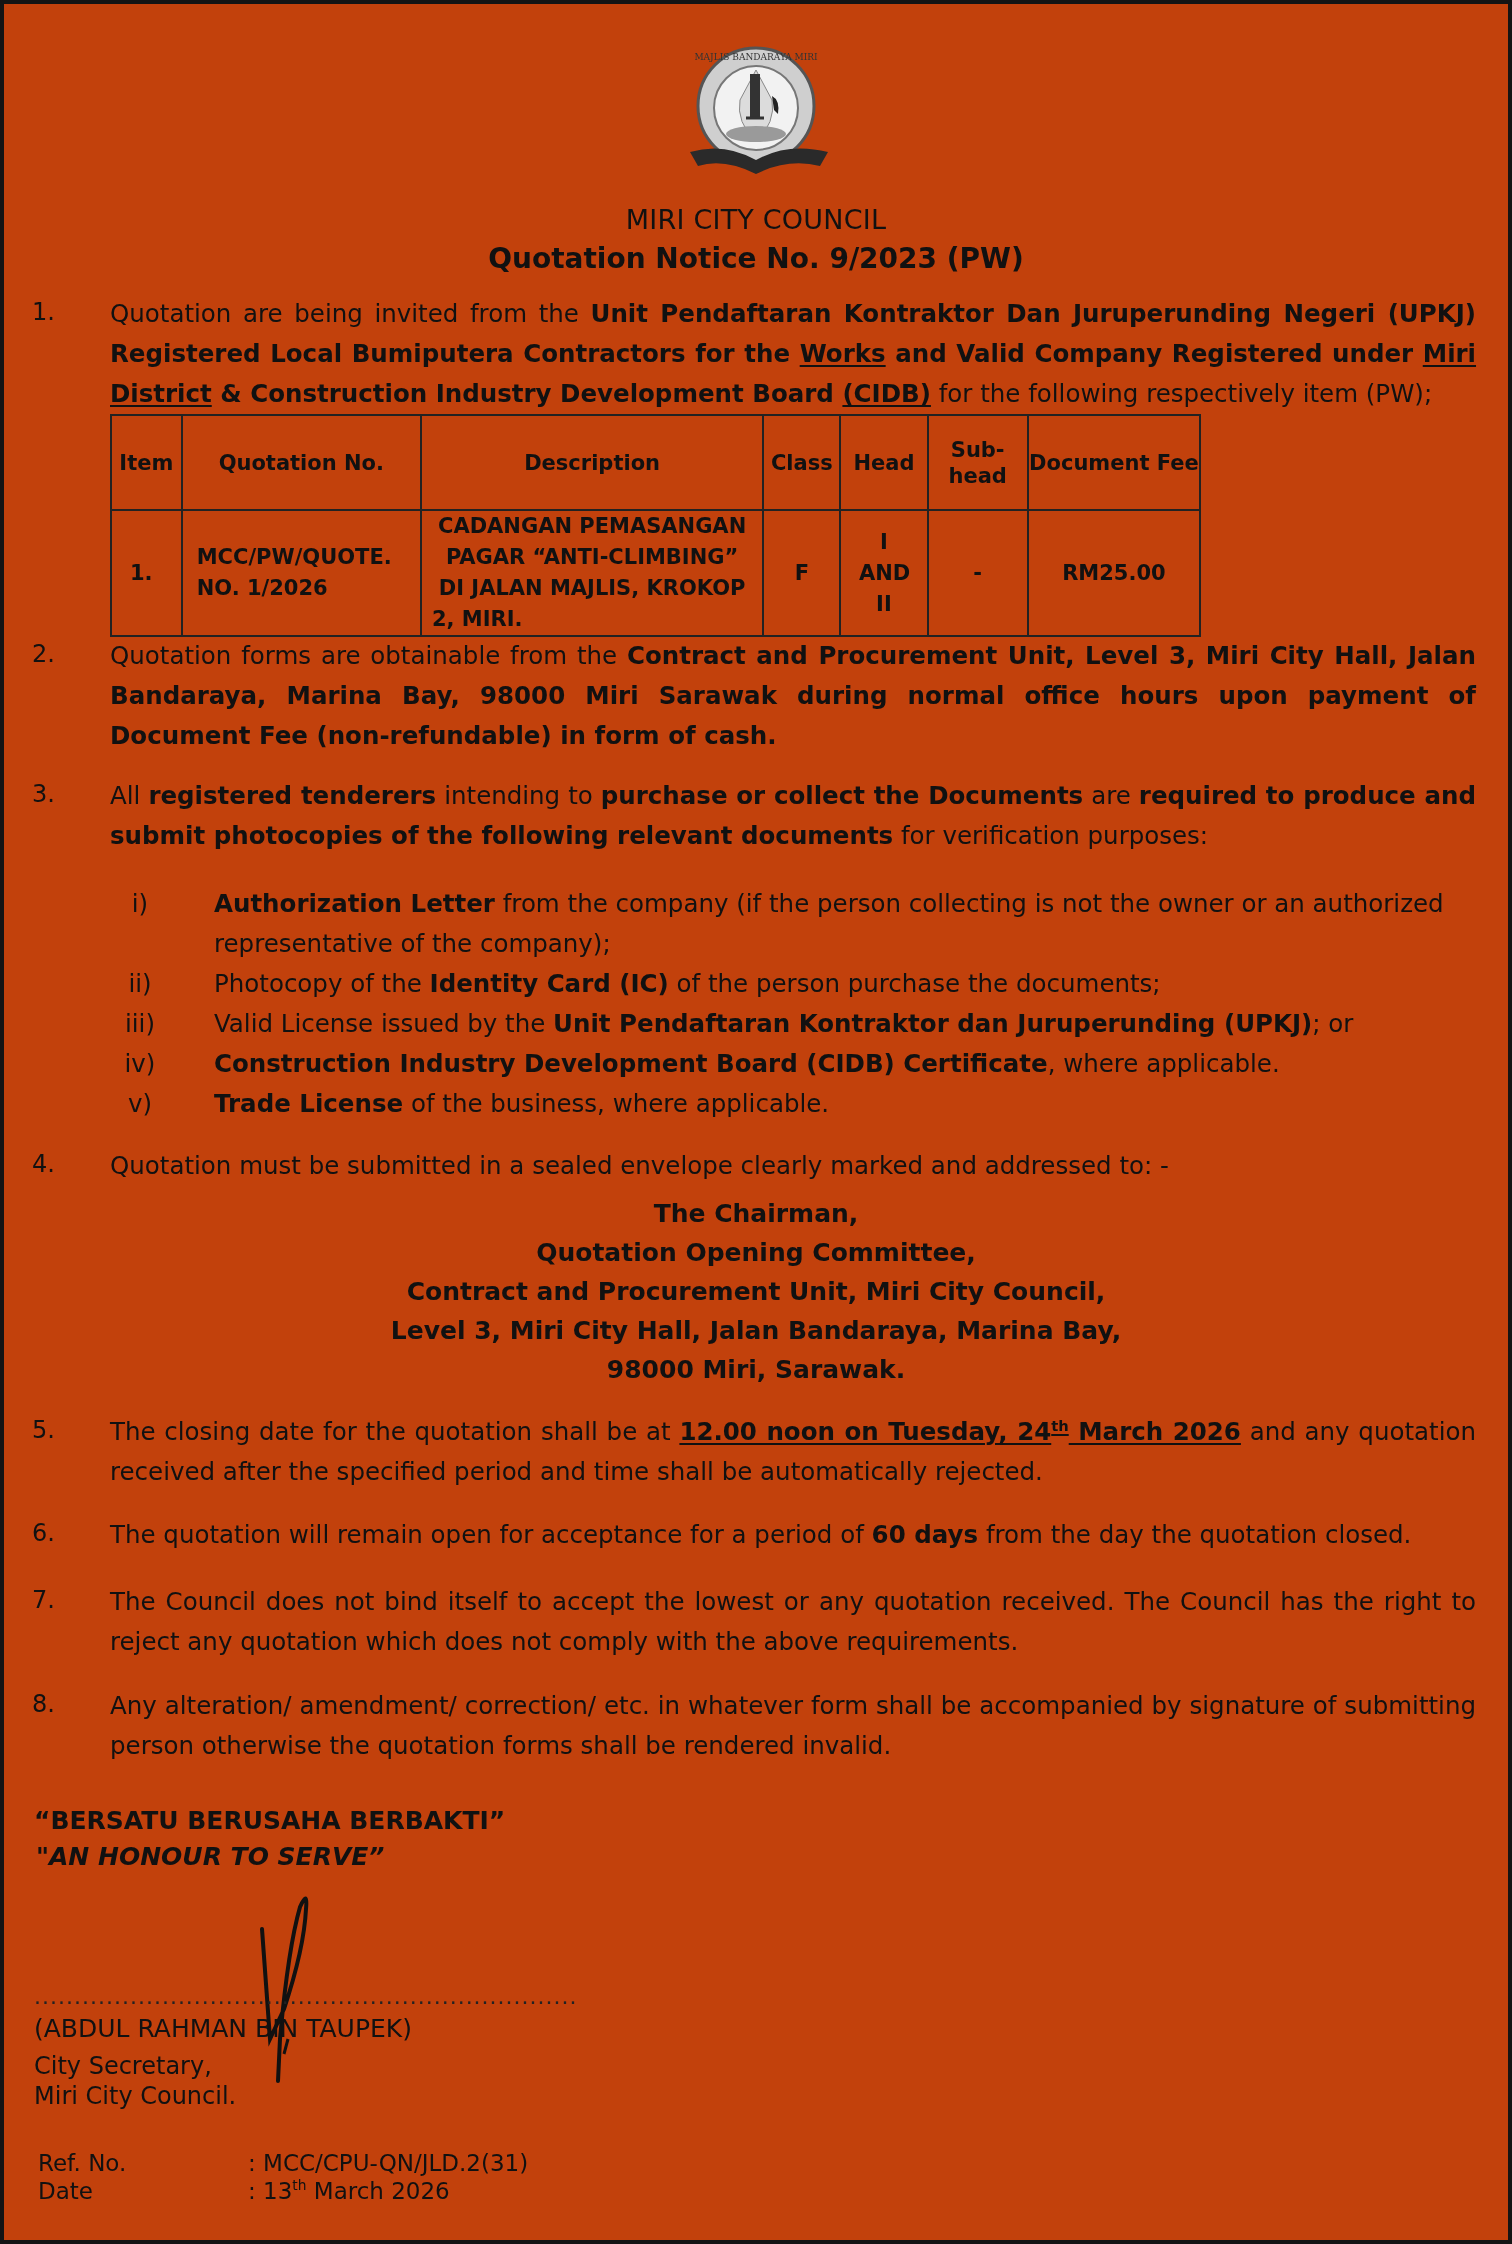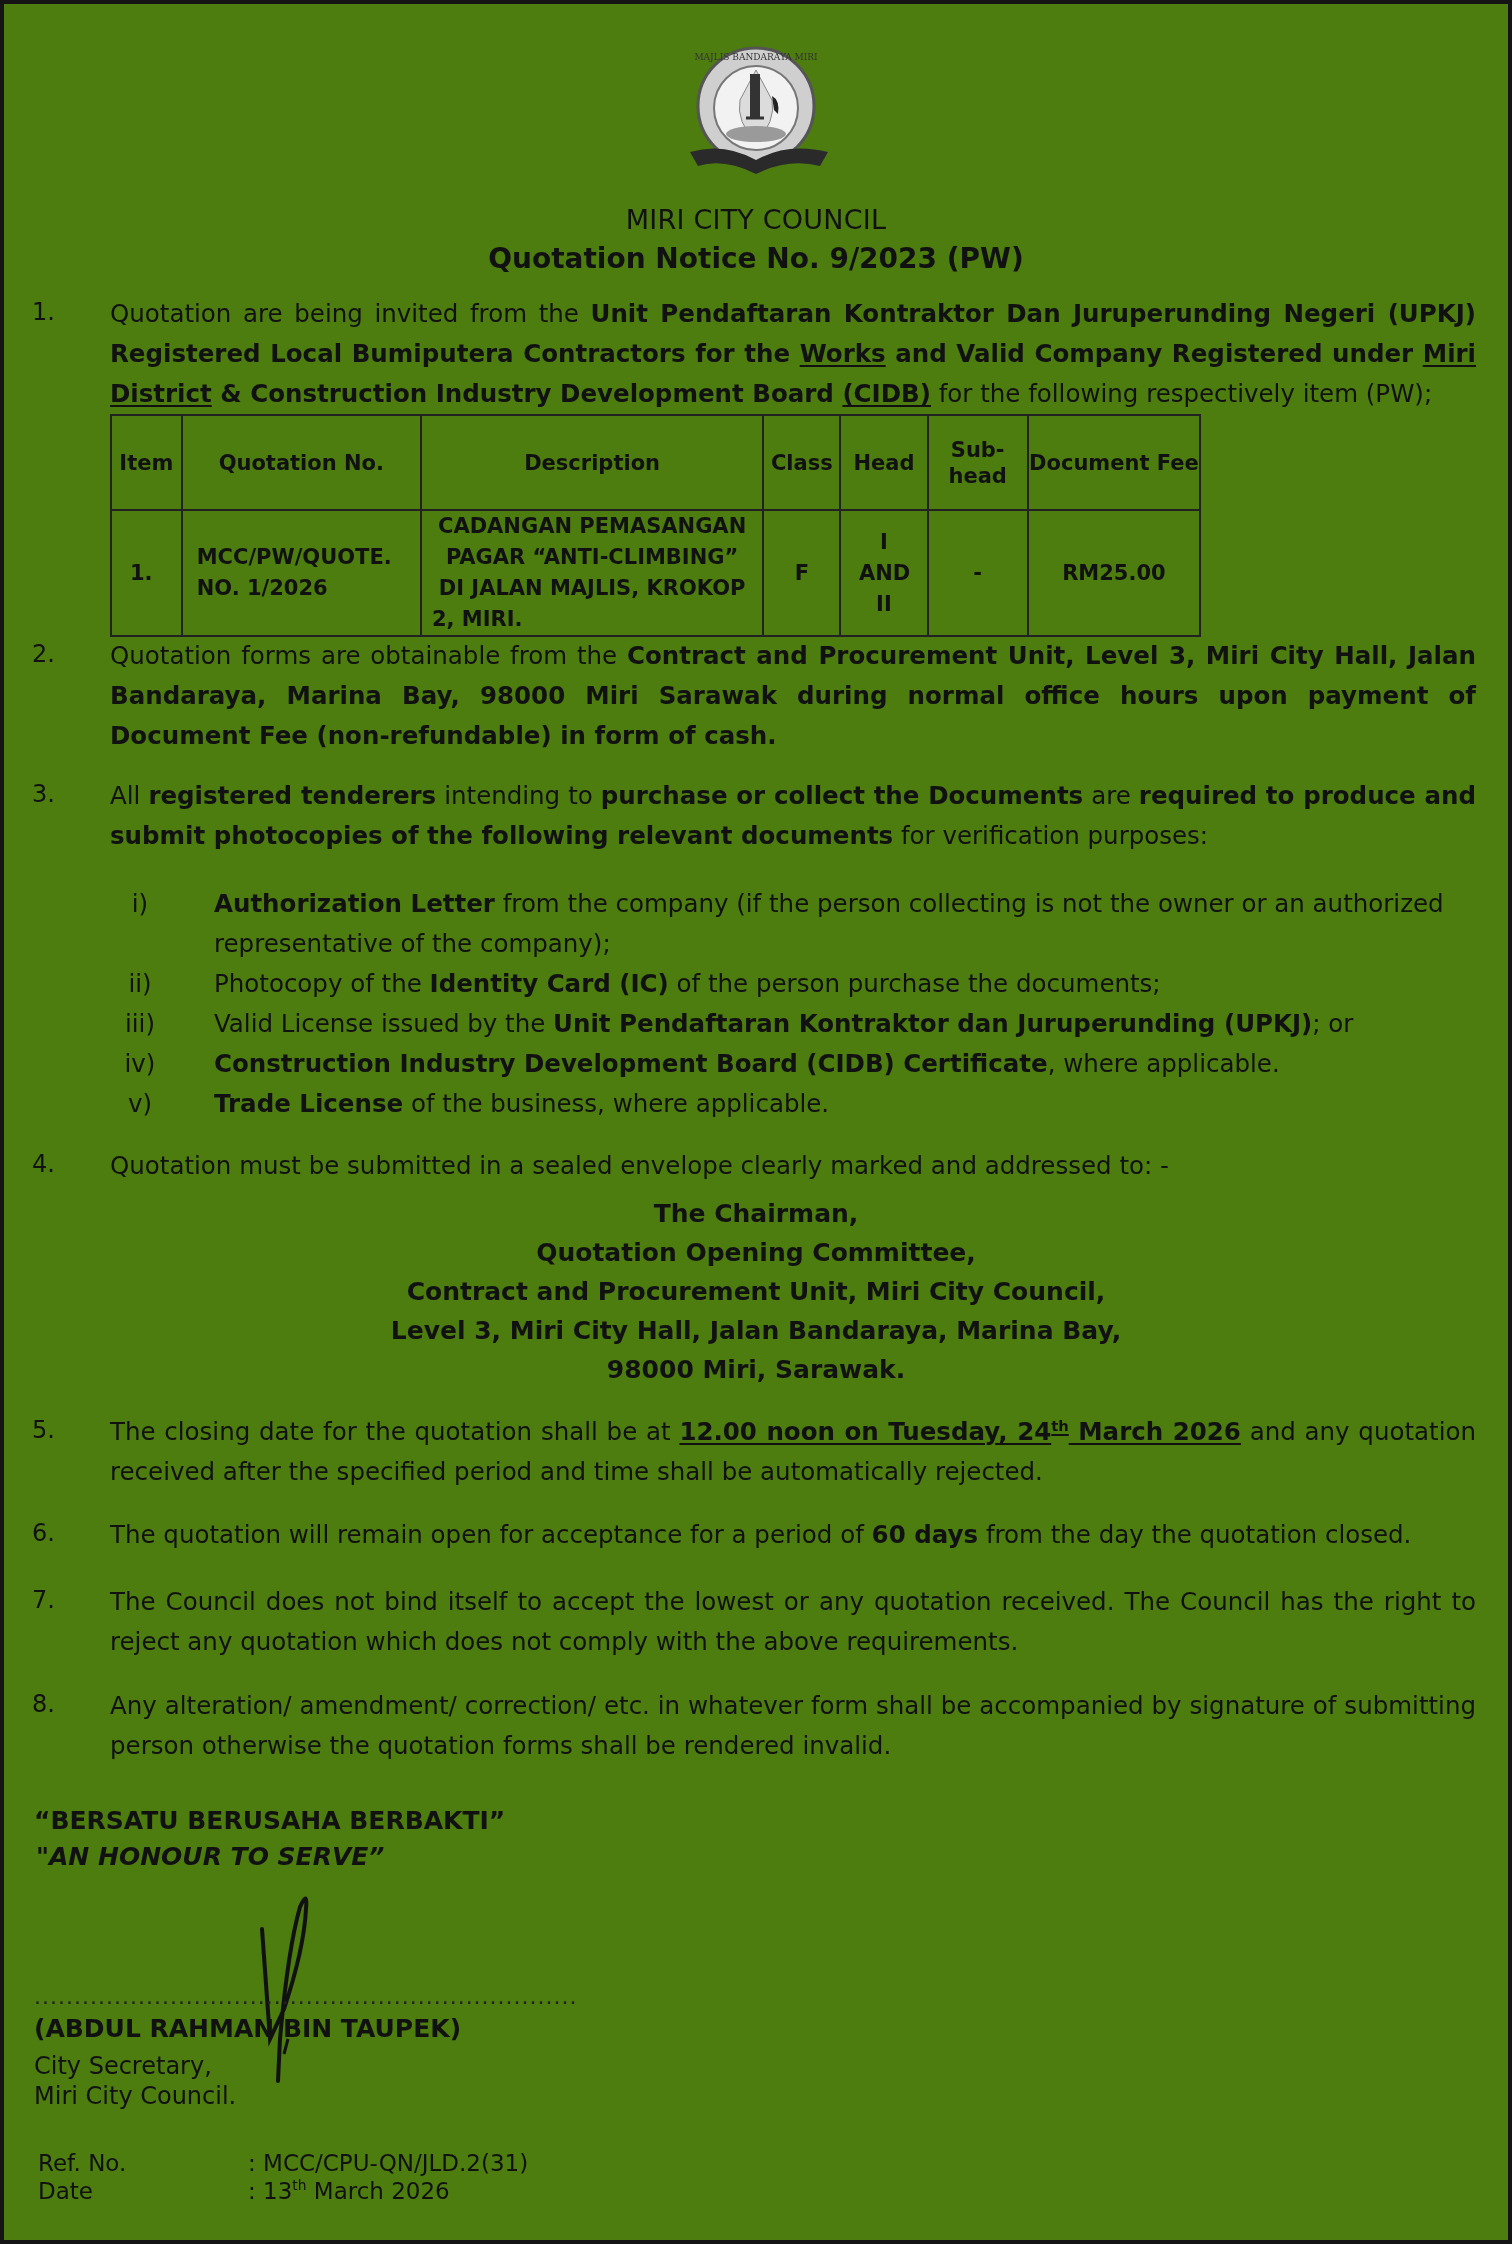--- a/index.html
+++ b/index.html
@@ -1,20 +1,20 @@
 <!DOCTYPE html>
 <html><head>
 <meta charset="utf-8">
 <style>
   * { box-sizing: border-box; margin: 0; padding: 0; }
   html, body { width: 1512px; height: 2244px; background: #141414; }
   body { font-family: "DejaVu Sans", sans-serif; color: #111; }
   .page {
     position: absolute; left: 4px; top: 4px; width: 1504px; height: 2236px;
-    background: #4d7c0f; overflow: hidden;
+    background: #c2410c; overflow: hidden;
   }
   .logo { position: absolute; left: 680px; top: 38px; width: 150px; height: 138px; }
   .council { position: absolute; left: 0; width: 1504px; top: 200px; text-align: center; font-size: 27px; letter-spacing: 0.2px; }
   .notice-title { position: absolute; left: 0; width: 1504px; top: 238px; text-align: center; font-size: 28px; font-weight: bold; }
 
   .num { position: absolute; left: 28px; font-size: 24px; }
   .para { position: absolute; left: 106px; width: 1366px; font-size: 24.5px; line-height: 40px; text-align: justify; }
   .u { text-decoration: underline; text-decoration-thickness: 2px; text-underline-offset: 3px; }
 
   table.q { position: absolute; left: 106px; top: 410px; width: 1091px; border-collapse: collapse; }
@@ -29,21 +29,21 @@
   .sub-row { position: relative; line-height: 40px; }
   .sub-num { position: absolute; left: 0; width: 60px; text-align: center; }
   .sub-text { margin-left: 104px; }
 
   .address { position: absolute; left: 0; width: 1504px; top: 1190px; text-align: center; font-size: 25px; font-weight: bold; line-height: 39px; }
 
   .motto1 { position: absolute; left: 30px; top: 1802px; font-size: 25px; font-weight: bold; }
   .motto2 { position: absolute; left: 32px; top: 1838px; font-size: 25px; font-weight: bold; font-style: italic; }
   .signature { position: absolute; left: 240px; top: 1885px; width: 100px; height: 200px; }
   .dots { position: absolute; left: 30px; top: 1980px; font-size: 22px; letter-spacing: 1px; color: #222; }
-  .signer { position: absolute; left: 30px; top: 2010px; font-size: 25px; font-weight: bold; text-align: center; }
+  .signer { position: absolute; left: 30px; top: 2010px; font-size: 25px; font-weight: normal; text-align: center; }
   .role1 { position: absolute; left: 30px; top: 2048px; font-size: 24px; text-align: right; }
   .role2 { position: absolute; left: 30px; top: 2078px; font-size: 24px; }
   .ref { position: absolute; left: 34px; font-size: 23px; }
   .ref .lbl { display: inline-block; width: 210px; }
   sup { font-size: 60%; vertical-align: super; line-height: 0; }
 </style>
 </head>
 <body>
 
 <div class="page">

